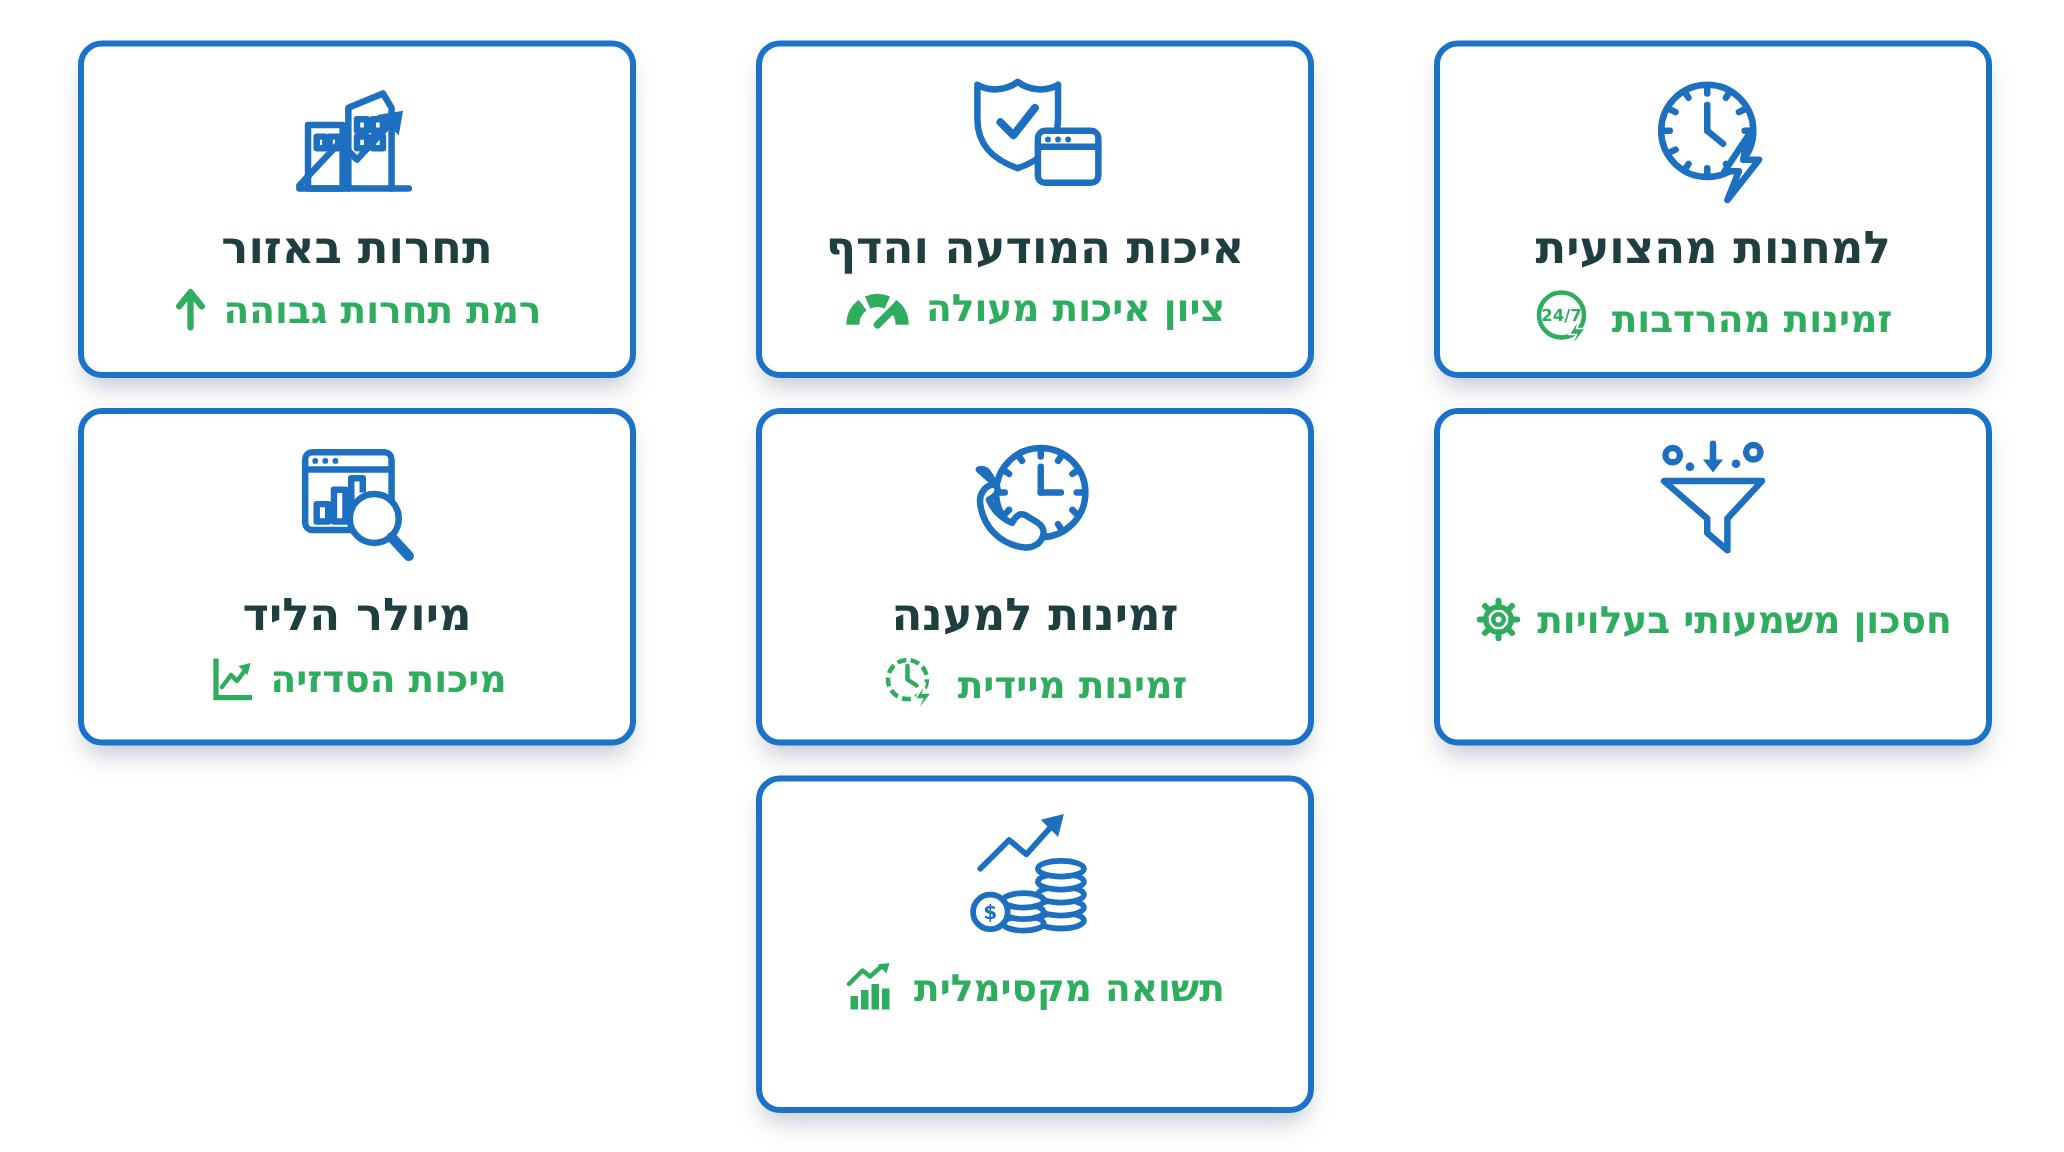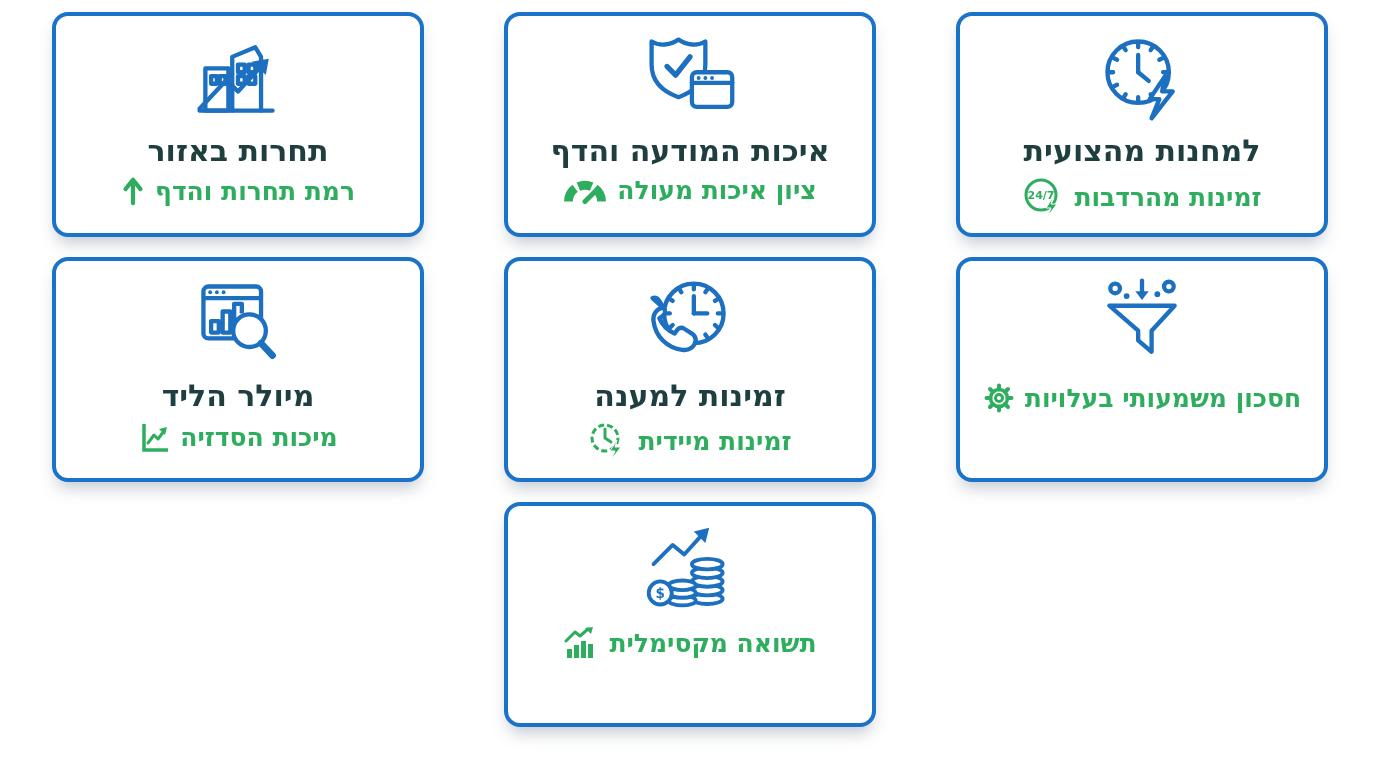--- a/index.html
+++ b/index.html
@@ -5,21 +5,21 @@
   html,body{margin:0;padding:0;}
   body{
     width:1376px;height:768px;background:#ffffff;overflow:hidden;
     font-family:"DejaVu Sans","Liberation Sans",sans-serif;
   }
   .board{
     display:grid;
     grid-template-columns:repeat(3,372px);
     grid-auto-rows:225px;
     column-gap:80px;row-gap:20px;
-    padding:12px 0 0 52px;
+    padding:27px 0 0 52px;
   }
   .card{
     background:#ffffff;
     border:4px solid #1a73c8;
     border-radius:16px;
     box-shadow:0 10px 16px -4px rgba(125,138,155,0.45);
     display:flex;flex-direction:column;align-items:center;
     box-sizing:border-box;
   }
   .card-7{grid-column:2;}
@@ -53,21 +53,21 @@
           <rect x="50" y="48" width="7" height="8"></rect>
             <rect x="61" y="48" width="7" height="8"></rect>
           <path d="M10 84 H86"></path>
           <path d="M10 82 L38 52 L50 64 L74 38"></path>
         </g>
         <path d="M82 30 L64 33 L79 47 Z" fill="#1d6fc0"></path>
       </svg>
     </div>
     <div class="card-title">תחרות באזור</div>
     <div class="card-sub">
-      <span>רמת תחרות והדף</span>
+      <span>רמת תחרות גבוהה</span>
       <span class="gicon">
         <svg width="24" height="30" viewBox="0 0 24 32">
           <path d="M12 29 V6 M4 14 L12 4 L20 14" fill="none" stroke="#2fad5f" stroke-width="4.5" stroke-linecap="round" stroke-linejoin="round"></path>
         </svg>
       </span>
     </div>
   </div>
 
   <div class="card">
     <div class="icon-box">

